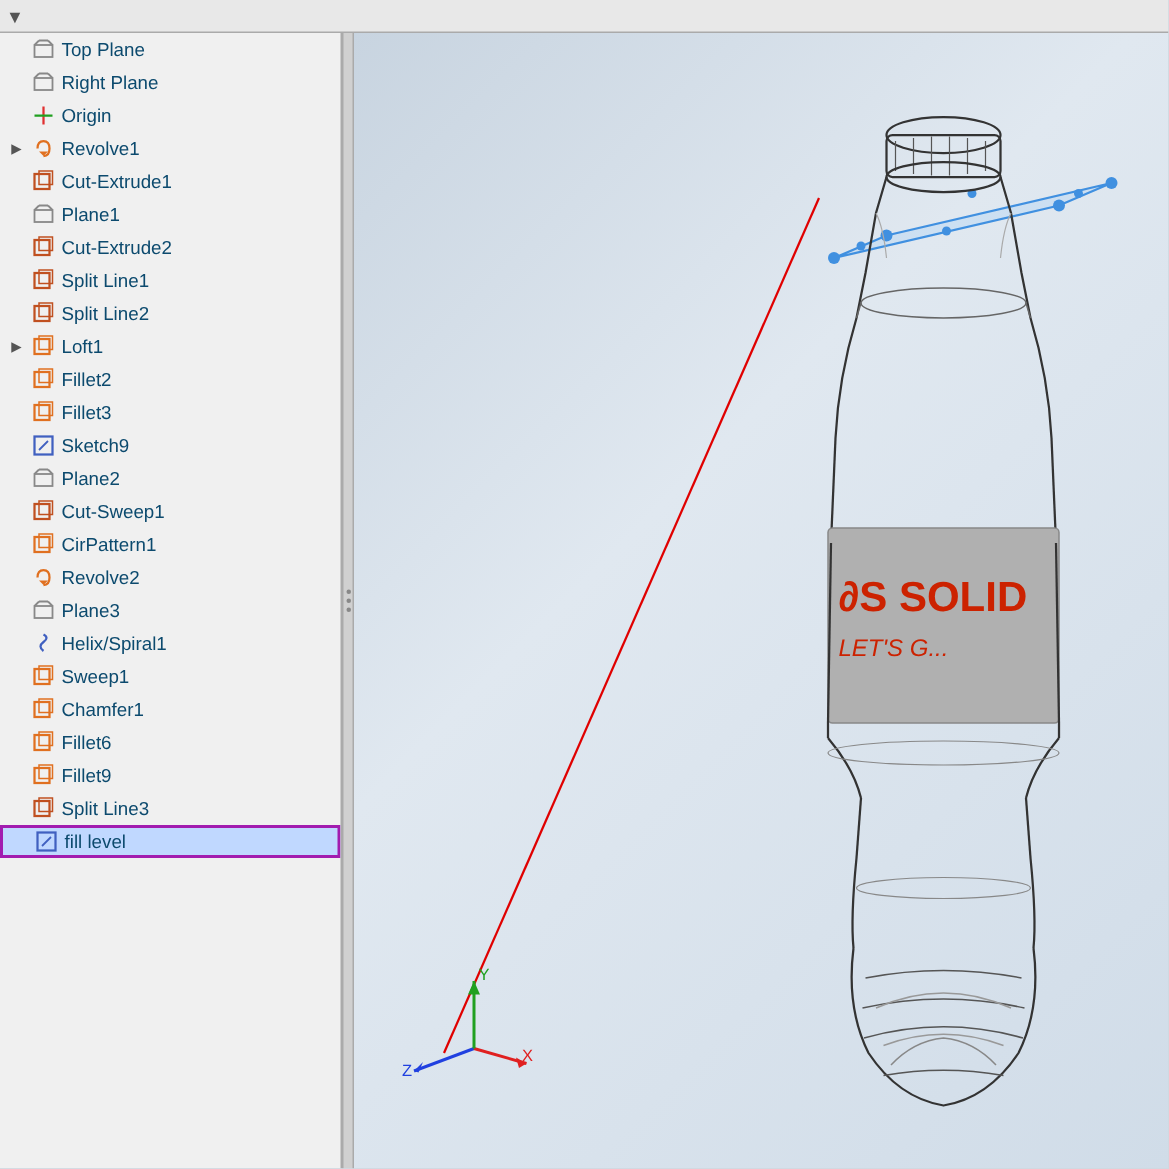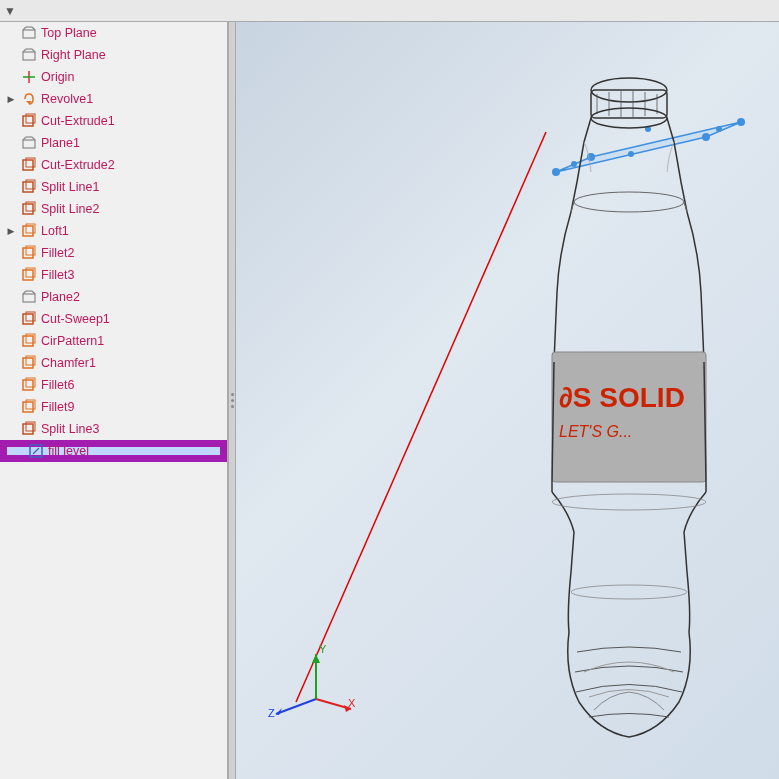--- a/index.html
+++ b/index.html
@@ -53,21 +53,21 @@
       align-items: center;
       padding: 1px 4px;
       height: 22px;
       cursor: pointer;
       white-space: nowrap;
       font-size: 12.5px;
     }
 
     .tree-item.selected {
       background: #c0d8ff;
-      border: 7px solid #a21caf;
+      border: 2px solid #a21caf;
     }
 
     .tree-item .expand-btn {
       width: 14px;
       height: 14px;
       display: inline-flex;
       align-items: center;
       justify-content: center;
       font-size: 9px;
       color: #555;
@@ -81,21 +81,21 @@
       display: inline-flex;
       align-items: center;
       justify-content: center;
       margin-right: 3px;
       flex-shrink: 0;
       font-size: 12px;
     }
 
     .tree-item .label {
       font-size: 12.5px;
-      color: #be185d;
+      color: #0c4a6e;
     }
 
     
     .feature-tree::-webkit-scrollbar { width: 14px; }
     .feature-tree::-webkit-scrollbar-track { background: #e0e0e0; }
     .feature-tree::-webkit-scrollbar-thumb { background: #b0b0b0; border: 1px solid #888; }
 
     
     .resize-handle {
       width: 8px;
@@ -281,20 +281,30 @@
           <span class="icon" style="color: rgb(224, 112, 32);">
             <svg width="16" height="16" viewBox="0 0 16 16">
               <rect x="2" y="3" width="10" height="10" fill="none" stroke="#e07020" stroke-width="1.5"></rect>
               <rect x="5" y="1" width="9" height="9" fill="none" stroke="#e07020" stroke-width="1"></rect>
             </svg>
           </span>
           <span class="label">Fillet3</span>
         </div>
         <div class="tree-item">
           <span class="expand-btn"></span>
+          <span class="icon" style="color: rgb(64, 96, 192);">
+            <svg width="16" height="16" viewBox="0 0 16 16">
+              <rect x="2" y="2" width="12" height="12" fill="none" stroke="#4060c0" stroke-width="1.5"></rect>
+              <line x1="5" y1="11" x2="11" y2="5" stroke="#4060c0" stroke-width="1.2"></line>
+            </svg>
+          </span>
+          <span class="label">Sketch9</span>
+        </div>
+        <div class="tree-item">
+          <span class="expand-btn"></span>
           <span class="icon" style="color: rgb(119, 119, 119);">
             <svg width="16" height="16" viewBox="0 0 16 16">
               <rect x="2" y="5" width="12" height="8" fill="none" stroke="#888" stroke-width="1.2"></rect>
               <line x1="2" y1="5" x2="5" y2="2" stroke="#888" stroke-width="1.2"></line>
               <line x1="14" y1="5" x2="11" y2="2" stroke="#888" stroke-width="1.2"></line>
               <line x1="5" y1="2" x2="11" y2="2" stroke="#888" stroke-width="1.2"></line>
             </svg>
           </span>
           <span class="label">Plane2</span>
         </div>
@@ -310,20 +320,61 @@
         </div>
         <div class="tree-item">
           <span class="expand-btn"></span>
           <span class="icon" style="color: rgb(224, 112, 32);">
             <svg width="16" height="16" viewBox="0 0 16 16">
               <rect x="2" y="3" width="10" height="10" fill="none" stroke="#e07020" stroke-width="1.5"></rect>
               <rect x="5" y="1" width="9" height="9" fill="none" stroke="#e07020" stroke-width="1"></rect>
             </svg>
           </span>
           <span class="label">CirPattern1</span>
+        </div>
+        <div class="tree-item">
+          <span class="expand-btn"></span>
+          <span class="icon" style="color: rgb(224, 112, 32);">
+            <svg width="16" height="16" viewBox="0 0 16 16">
+              <path d="M4 8 Q4 3 8 3 Q12 3 12 8 Q12 13 8 13" fill="none" stroke="#e07020" stroke-width="1.5"></path>
+              <polygon points="8,13 5,10 11,10" fill="#e07020"></polygon>
+            </svg>
+          </span>
+          <span class="label">Revolve2</span>
+        </div>
+        <div class="tree-item">
+          <span class="expand-btn"></span>
+          <span class="icon" style="color: rgb(119, 119, 119);">
+            <svg width="16" height="16" viewBox="0 0 16 16">
+              <rect x="2" y="5" width="12" height="8" fill="none" stroke="#888" stroke-width="1.2"></rect>
+              <line x1="2" y1="5" x2="5" y2="2" stroke="#888" stroke-width="1.2"></line>
+              <line x1="14" y1="5" x2="11" y2="2" stroke="#888" stroke-width="1.2"></line>
+              <line x1="5" y1="2" x2="11" y2="2" stroke="#888" stroke-width="1.2"></line>
+            </svg>
+          </span>
+          <span class="label">Plane3</span>
+        </div>
+        <div class="tree-item">
+          <span class="expand-btn"></span>
+          <span class="icon" style="color: rgb(64, 96, 192);">
+            <svg width="16" height="16" viewBox="0 0 16 16">
+              <path d="M8 2 Q12 4 8 7 Q4 10 8 13" fill="none" stroke="#4060c0" stroke-width="1.5"></path>
+            </svg>
+          </span>
+          <span class="label">Helix/Spiral1</span>
+        </div>
+        <div class="tree-item">
+          <span class="expand-btn"></span>
+          <span class="icon" style="color: rgb(224, 112, 32);">
+            <svg width="16" height="16" viewBox="0 0 16 16">
+              <rect x="2" y="3" width="10" height="10" fill="none" stroke="#e07020" stroke-width="1.5"></rect>
+              <rect x="5" y="1" width="9" height="9" fill="none" stroke="#e07020" stroke-width="1"></rect>
+            </svg>
+          </span>
+          <span class="label">Sweep1</span>
         </div>
         <div class="tree-item">
           <span class="expand-btn"></span>
           <span class="icon" style="color: rgb(224, 112, 32);">
             <svg width="16" height="16" viewBox="0 0 16 16">
               <rect x="2" y="3" width="10" height="10" fill="none" stroke="#e07020" stroke-width="1.5"></rect>
               <rect x="5" y="1" width="9" height="9" fill="none" stroke="#e07020" stroke-width="1"></rect>
             </svg>
           </span>
           <span class="label">Chamfer1</span>

